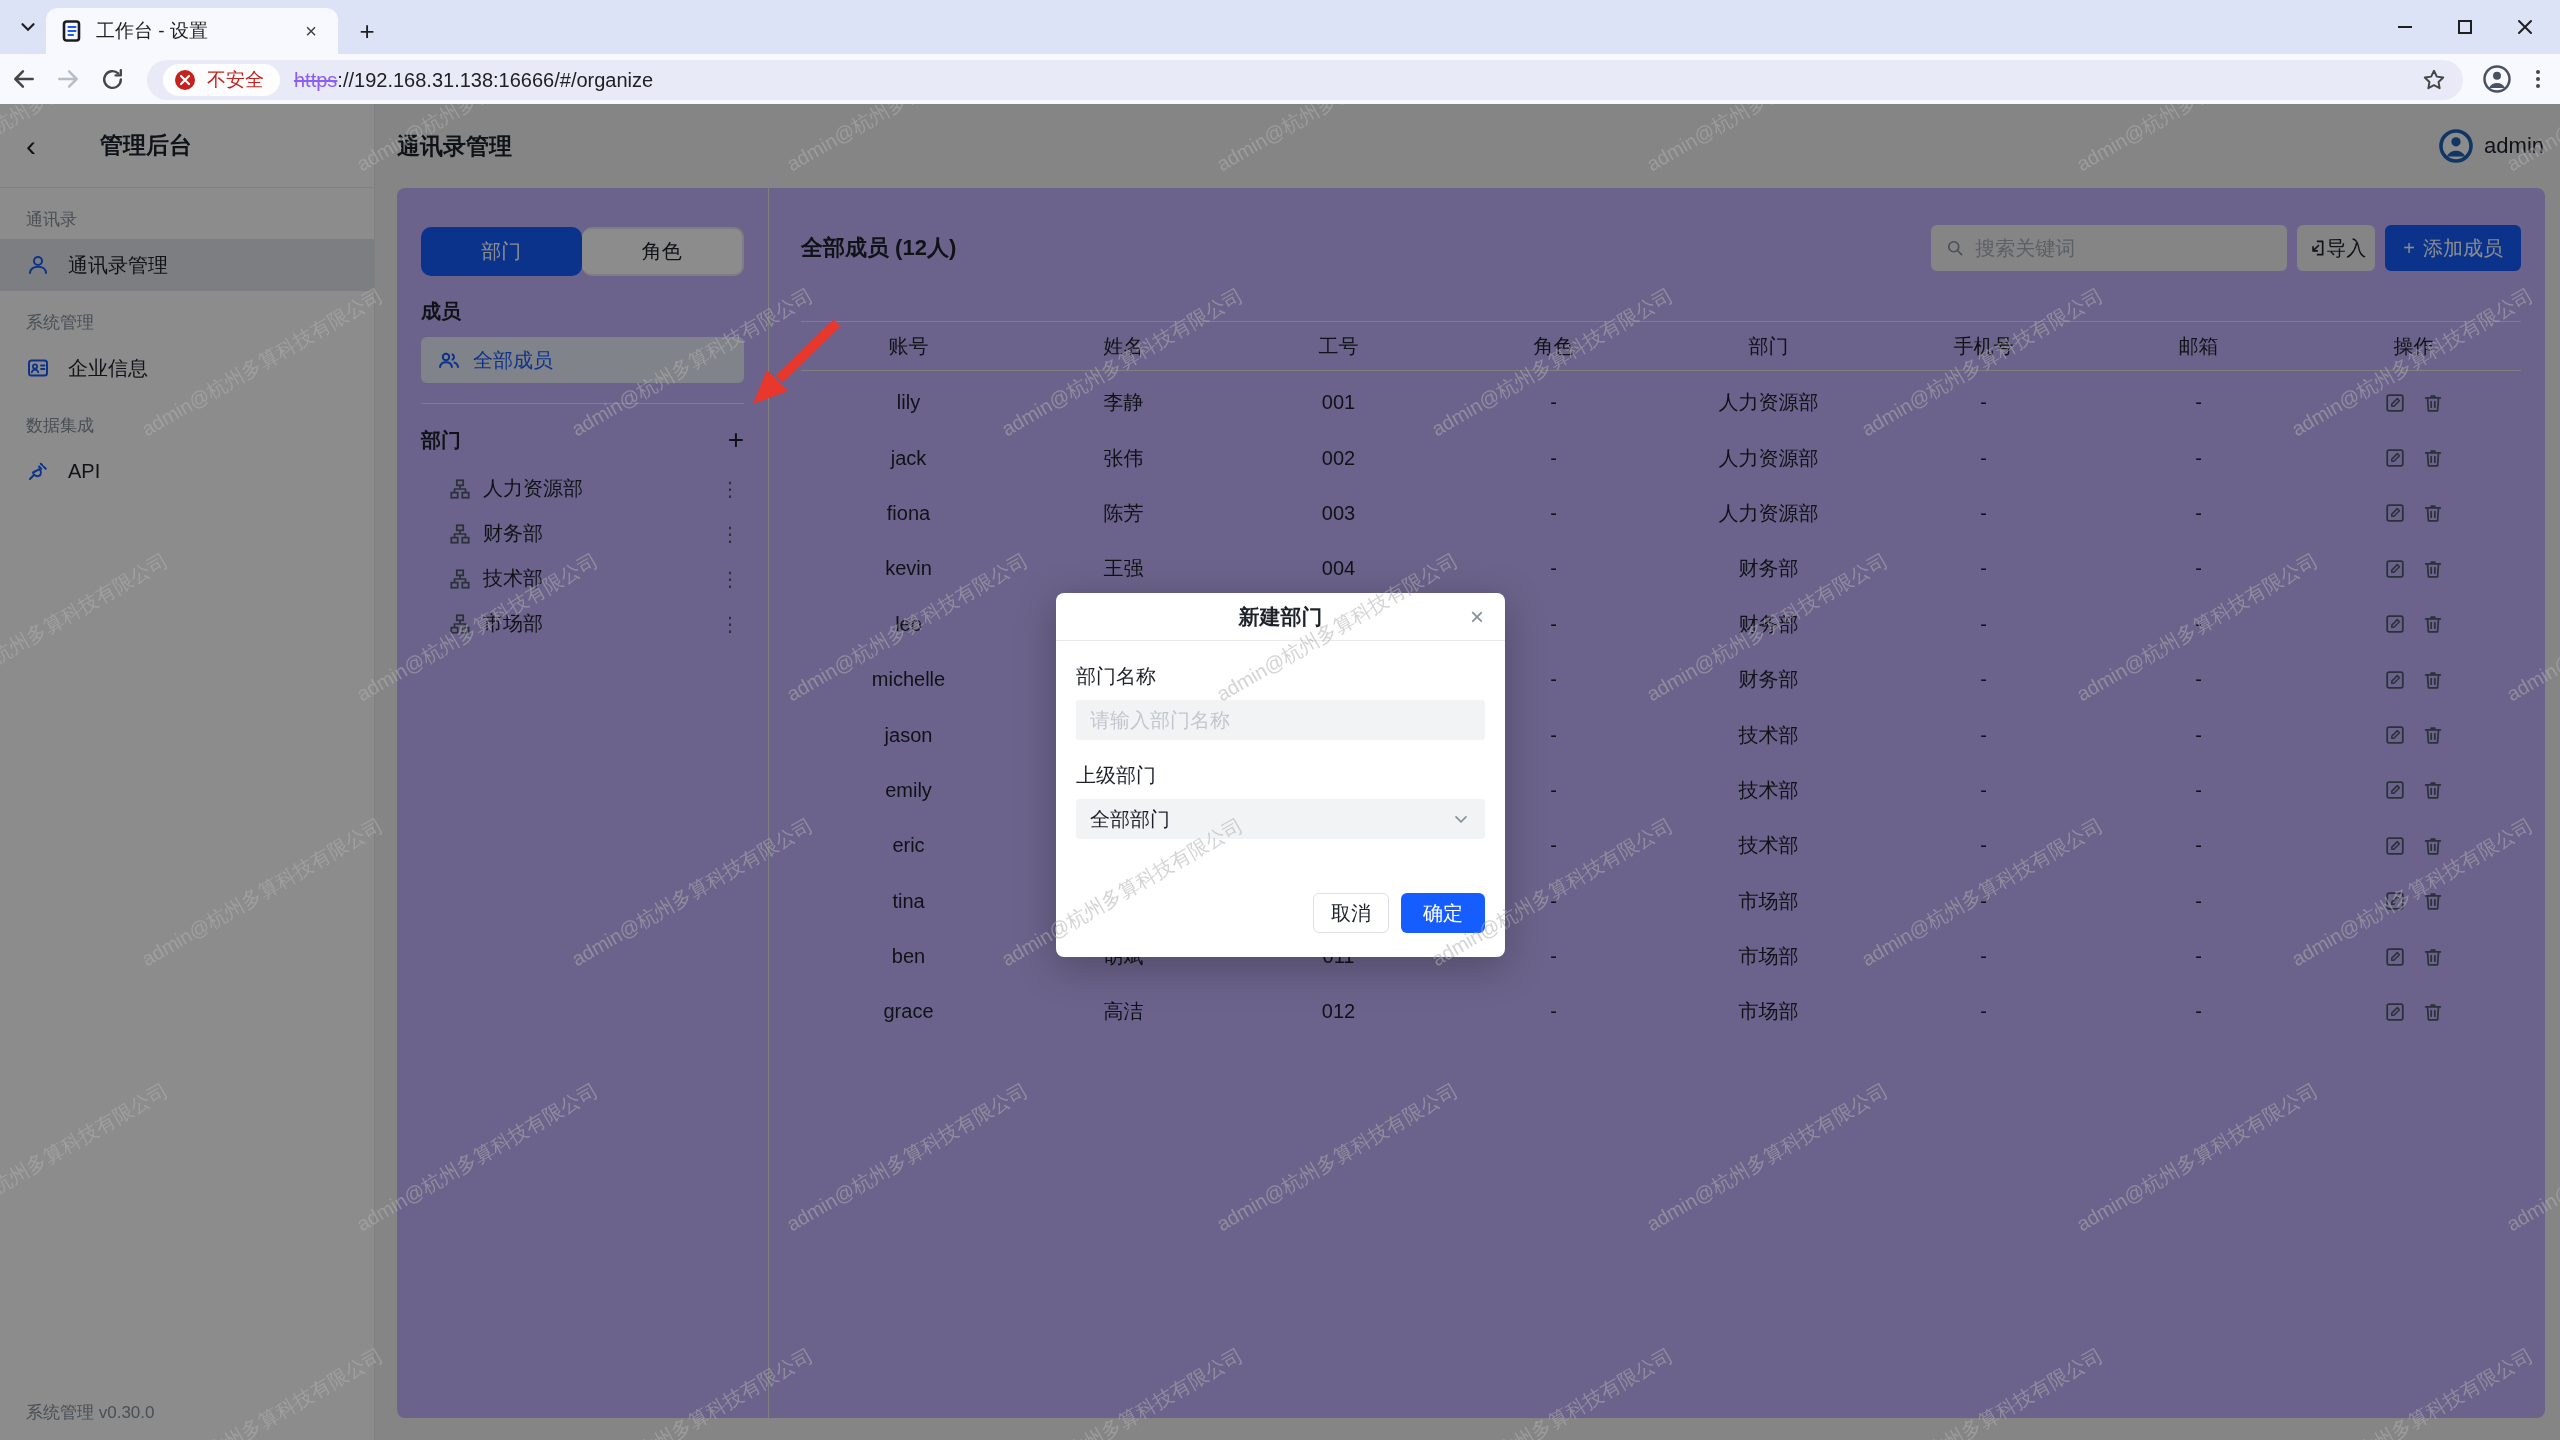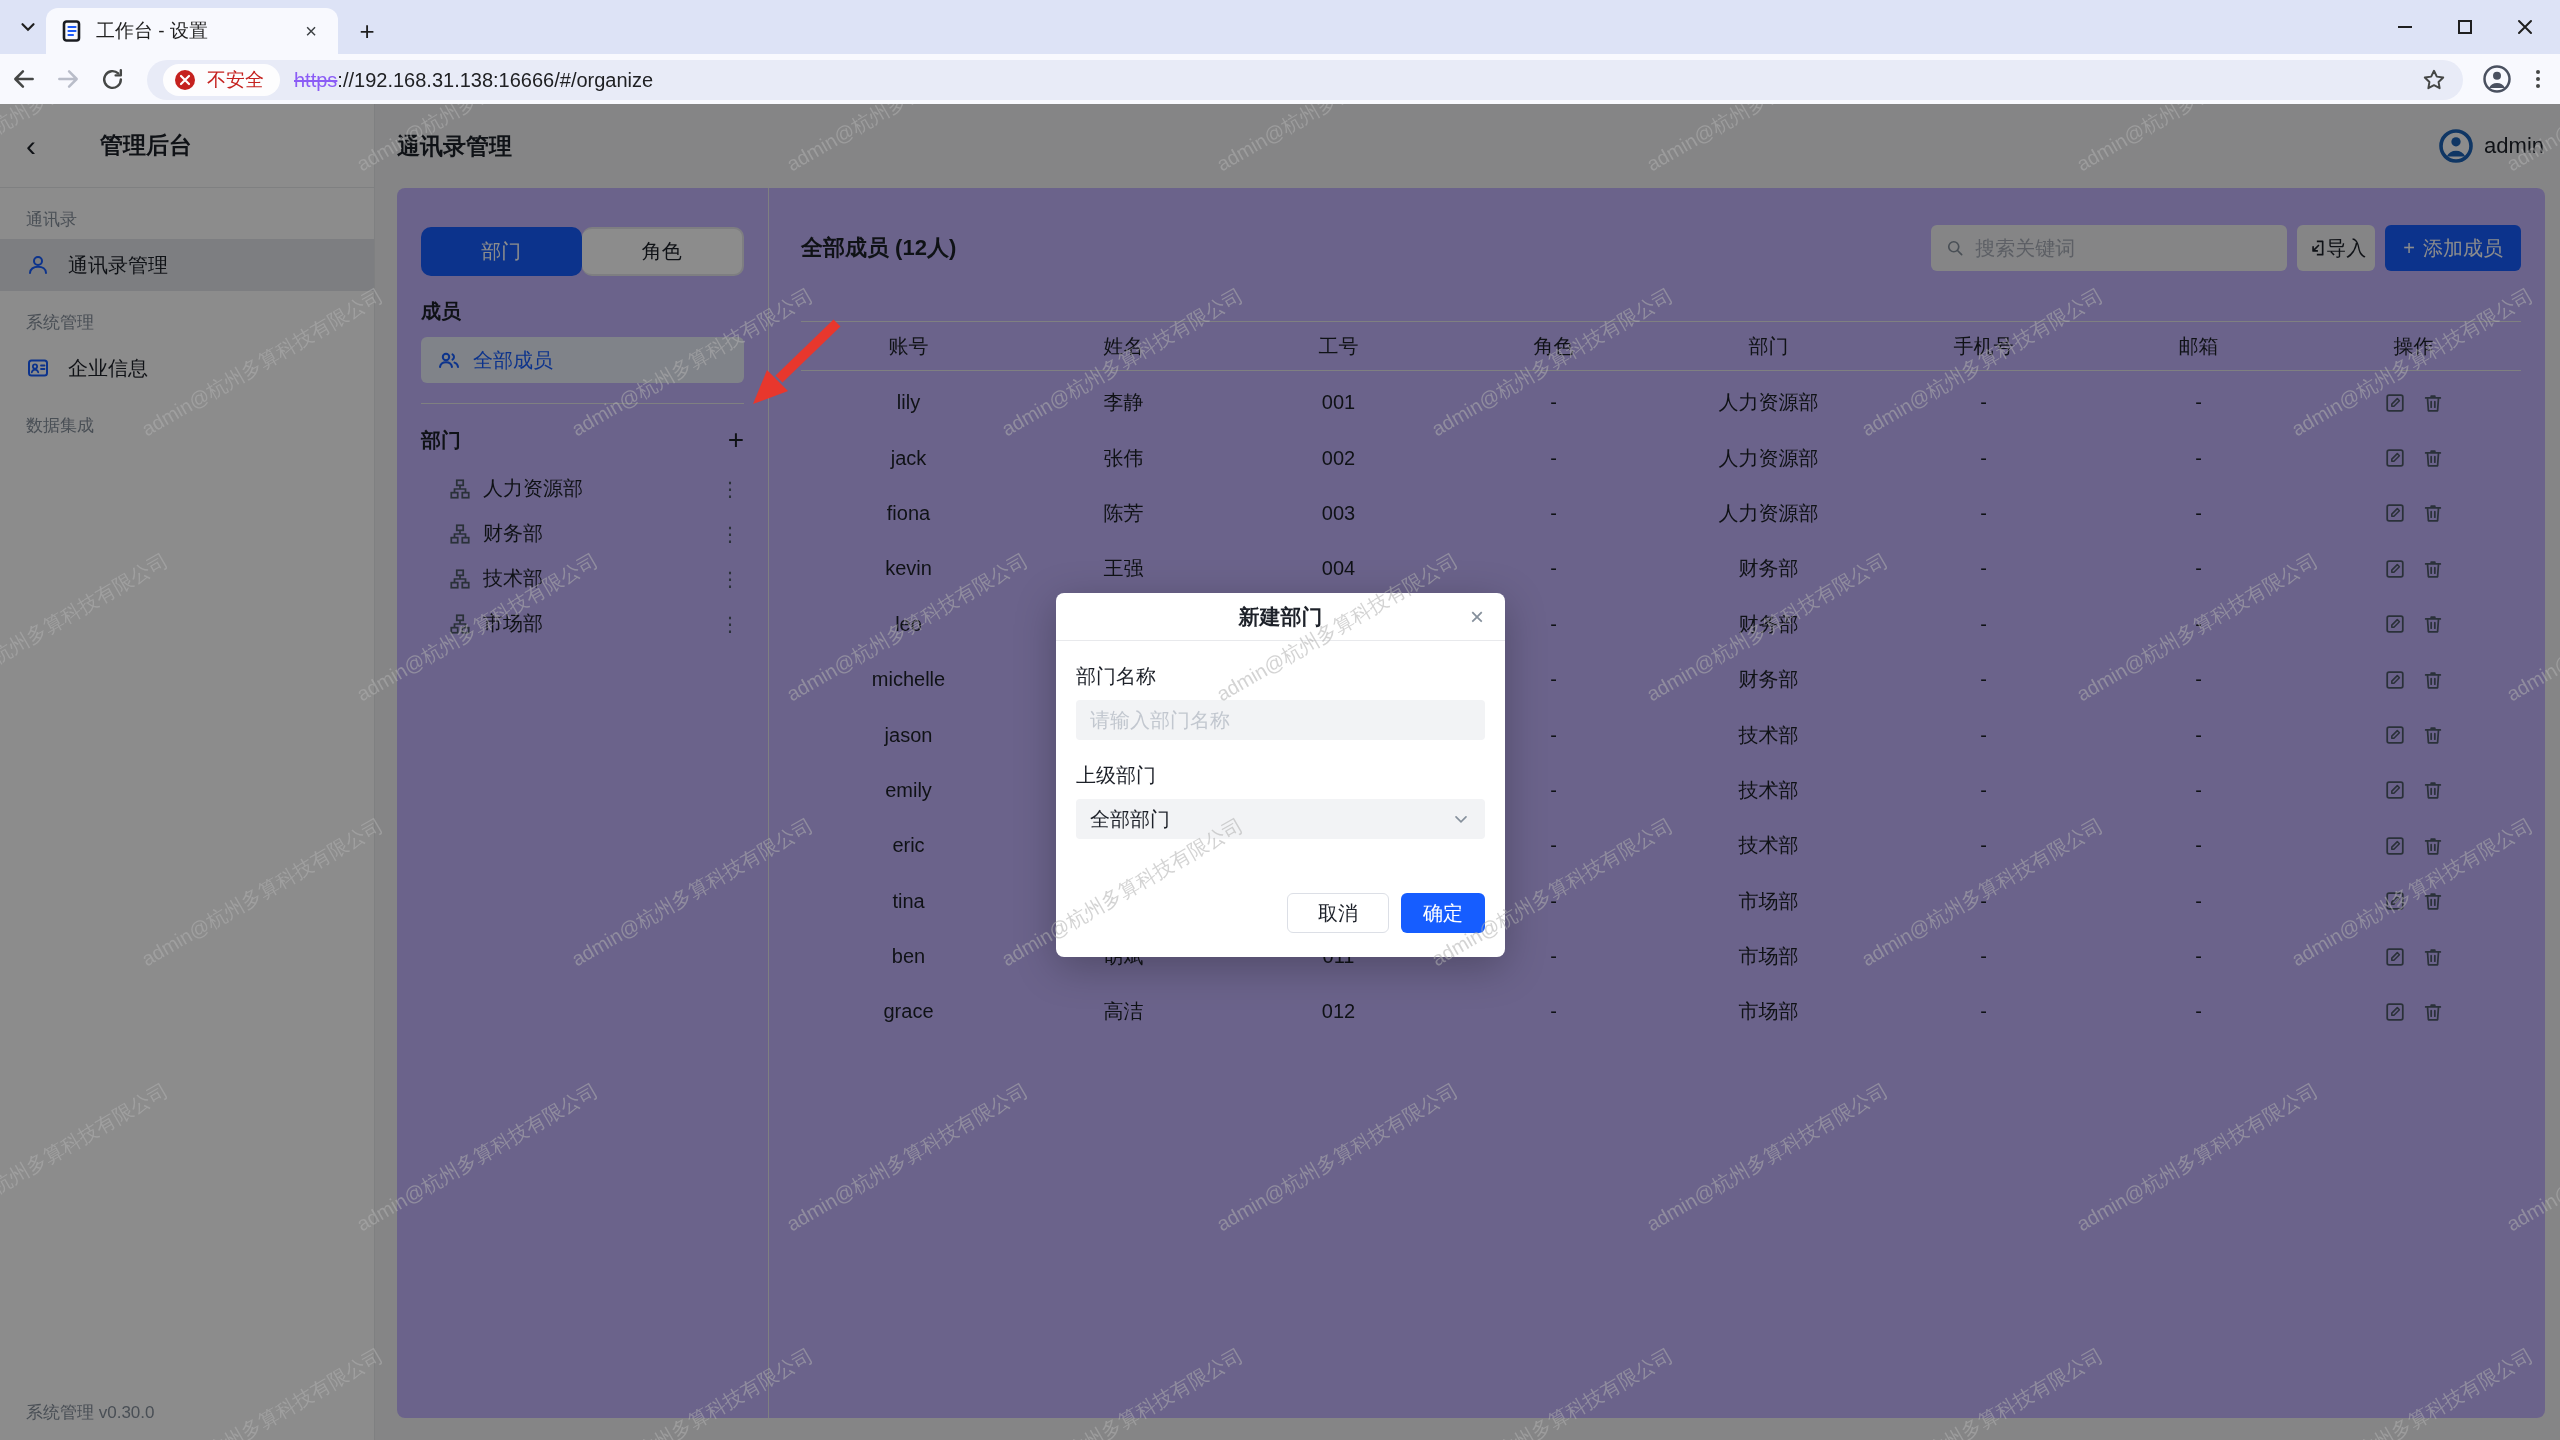--- a/index.html
+++ b/index.html
@@ -79,21 +79,21 @@
   .modal-header { height:48px; border-bottom:1px solid #e8e9ec; display:flex; align-items:center; justify-content:center; position:relative; }
   .modal-title { font-size:21px; font-weight:600; color:#1d2129; }
   .modal-close { position:absolute; right:14px; top:10px; width:28px; height:28px; display:flex; align-items:center; justify-content:center; font-size:24px; color:#86909c; }
   .modal-body { padding:0 20px; flex:1; display:flex; flex-direction:column; }
   .m-label { font-size:20px; color:#1d2129; margin-top:22px; }
   .m-input { margin-top:10px; height:40px; background:#f2f3f5; border:none; border-radius:4px; padding:0 14px; font-size:20px; color:#1d2129; outline:none; font-family:inherit; }
   .m-input::placeholder { color:#c2c7cf; }
   .m-select { margin-top:10px; height:40px; background:#f2f3f5; border-radius:4px; display:flex; align-items:center; padding:0 14px; font-size:20px; color:#1d2129; }
   .m-select .chev { margin-left:auto; color:#86909c; }
   .modal-footer { margin-top:auto; display:flex; justify-content:flex-end; gap:12px; padding:0 20px 24px; }
-  .btn-cancel { width:102px; height:40px; background:#fff; border:1px solid #dcdfe6; border-radius:6px; display:flex; align-items:center; justify-content:center; font-size:20px; color:#1d2129; }
+  .btn-cancel { width:76px; height:40px; background:#fff; border:1px solid #dcdfe6; border-radius:6px; display:flex; align-items:center; justify-content:center; font-size:20px; color:#1d2129; }
   .btn-confirm { width:84px; height:40px; background:#165dff; border:none; border-radius:6px; display:flex; align-items:center; justify-content:center; font-size:20px; color:#fff; }
 
   .watermark { position:absolute; left:0; top:104px; width:2560px; height:1336px; z-index:70; pointer-events:none; overflow:hidden; }
   .wm-tile { position:absolute; font-size:20px; color:rgba(175,175,175,0.55); transform:rotate(-30deg); white-space:nowrap; }
   .annotation { position:absolute; left:0; top:0; z-index:80; pointer-events:none; }
 </style>
 </head>
 <body>
 
 <div class="tabstrip">
@@ -201,20 +201,28 @@
     <div class="sb-item">
       <svg width="24" height="24" viewBox="0 0 24 24">
           <rect x="3" y="4.5" width="18" height="15" rx="2.5" fill="none" stroke="#165dff" stroke-width="2"></rect>
           <circle cx="9" cy="10.5" r="2.1" fill="none" stroke="#165dff" stroke-width="1.8"></circle>
           <path d="M5.8 16.3c.6-1.8 1.8-2.6 3.2-2.6s2.6.8 3.2 2.6" fill="none" stroke="#165dff" stroke-width="1.8" stroke-linecap="round"></path>
           <path d="M15 9.5h3.5M15 13h3.5" stroke="#165dff" stroke-width="1.8" stroke-linecap="round"></path>
         </svg>
       <span>企业信息</span>
     </div>
     <div class="sb-group">数据集成</div>
+    <div class="sb-item">
+      <svg width="24" height="24" viewBox="0 0 24 24">
+          <path d="M4 20l3.2-3.2" stroke="#165dff" stroke-width="2" stroke-linecap="round"></path>
+          <path d="M7 13.5a4.6 4.6 0 0 0 6.5 3.2 4.6 4.6 0 0 0 0-6.5L7 13.5z" fill="none" stroke="#165dff" stroke-width="2" stroke-linejoin="round"></path>
+          <path d="M13 7.5l2.2 2.2M14.8 4.8l1.8 1.8M18 8l1.8 1.8" stroke="#165dff" stroke-width="2" stroke-linecap="round"></path>
+        </svg>
+      <span>API</span>
+    </div>
     <div class="sb-version">系统管理 v0.30.0</div>
   </aside>
 
   <div class="main-header">
     <span class="page-title">通讯录管理</span>
     <div class="user-chip">
       <svg width="36" height="36" viewBox="0 0 24 24">
           <circle cx="12" cy="12" r="10" fill="#fff" stroke="#1c63b7" stroke-width="2.4"></circle>
           <circle cx="12" cy="9.2" r="3.1" fill="#1c63b7"></circle>
           <path d="M5.8 19a7 7 0 0 1 12.4 0" fill="#1c63b7"></path>

